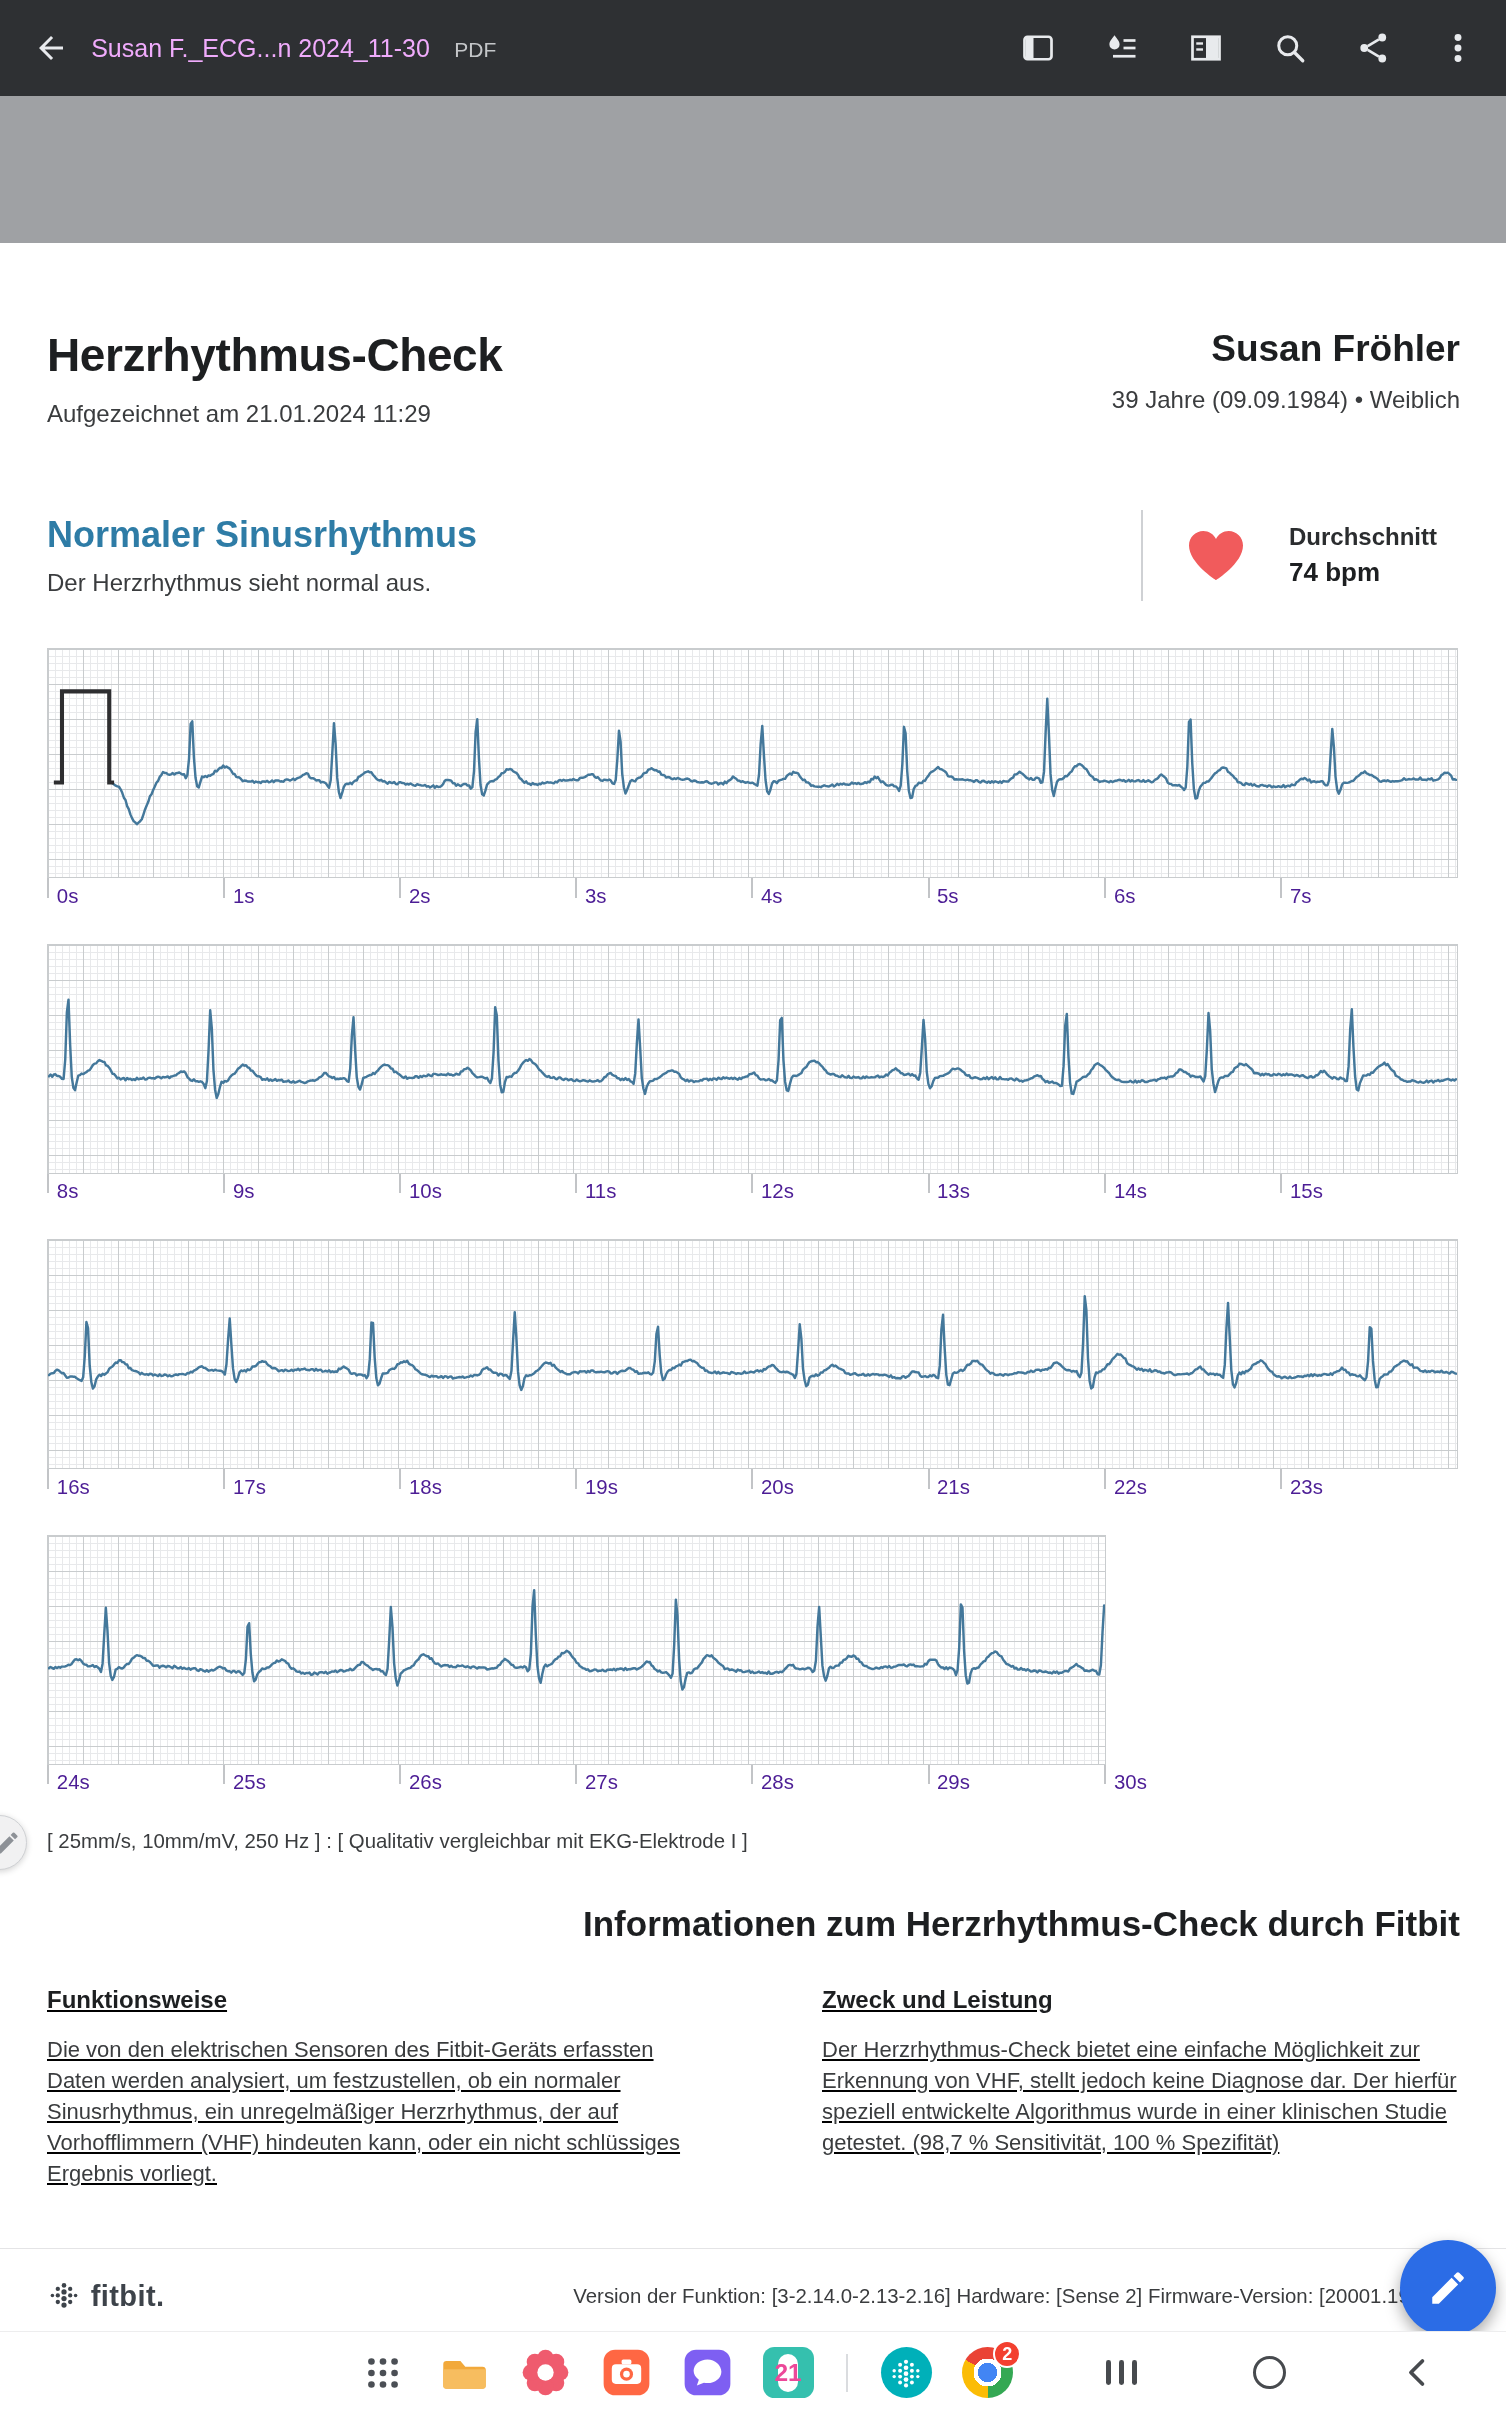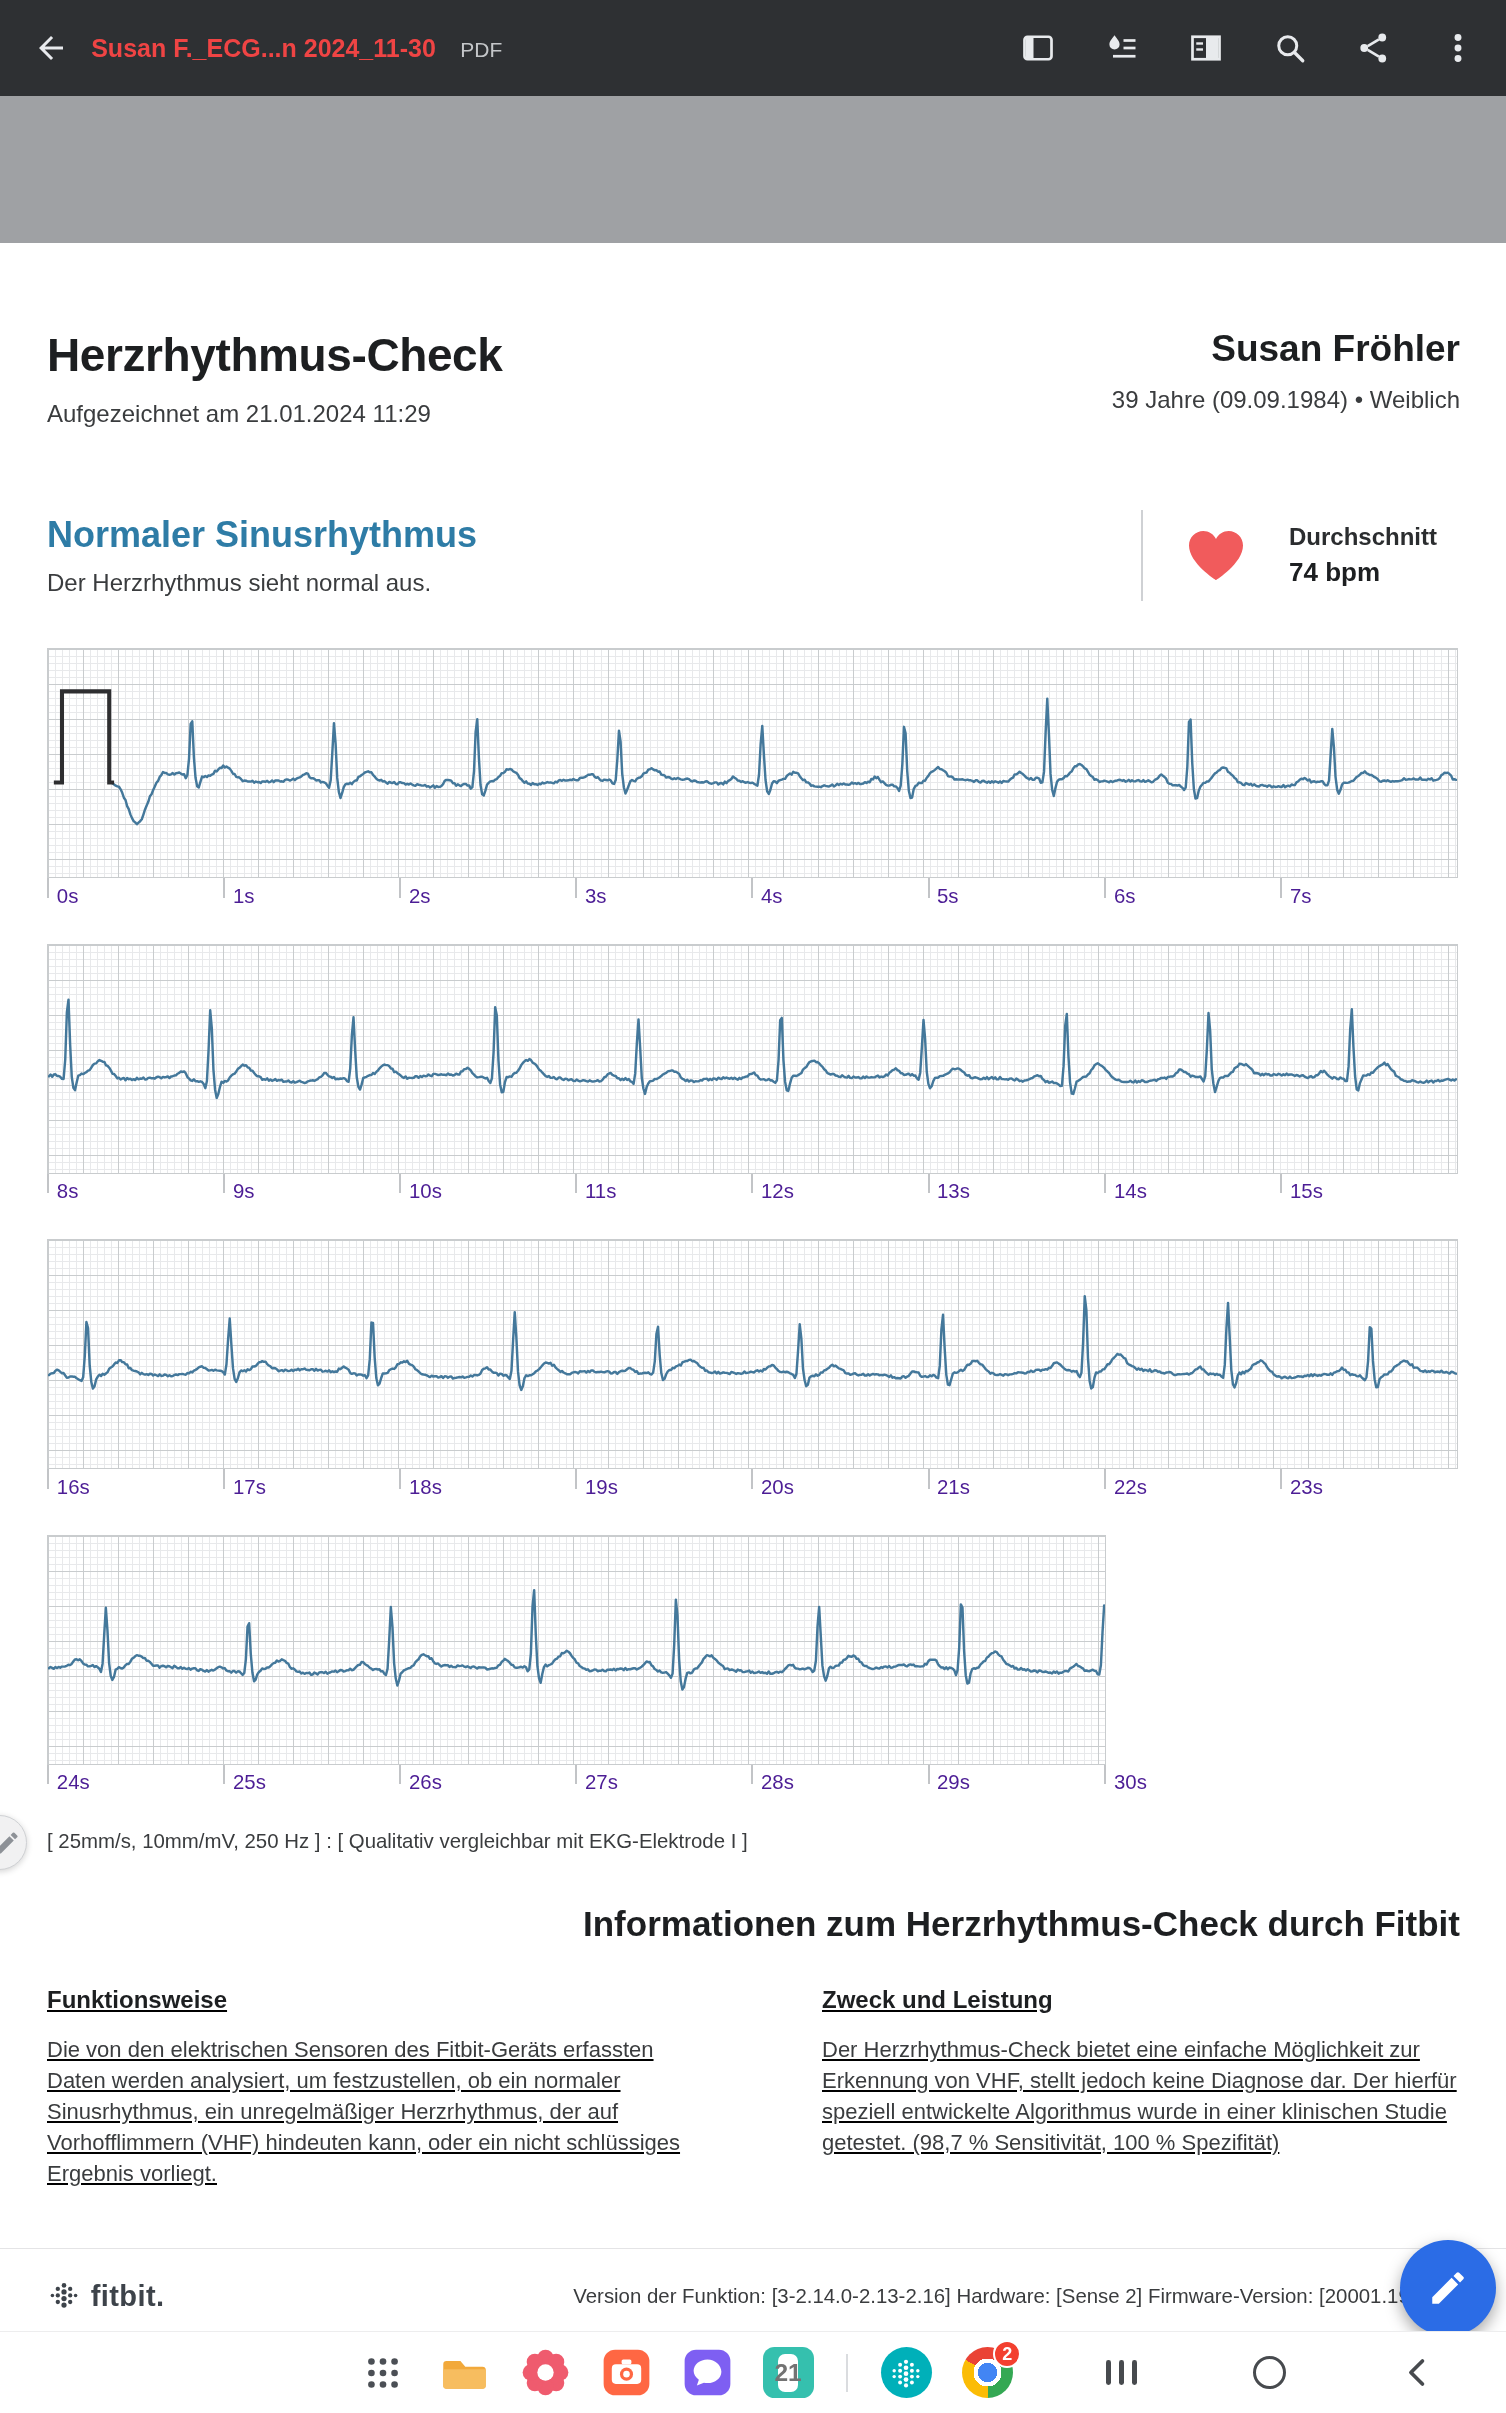--- a/index.html
+++ b/index.html
@@ -4,21 +4,21 @@
 <style>
   html,body{margin:0;padding:0;background:#000;}
   body{width:1507px;height:2413px;position:relative;overflow:hidden;
        font-family:"Liberation Sans","DejaVu Sans",sans-serif;}
   .screen{position:absolute;inset:0;background:#9fa1a4;overflow:hidden;}
 
   
   .appbar{height:96px;background:#2e3033;display:flex;align-items:center;padding:0 28px 0 24.5px;}
   .appbar .back-btn{width:52px;height:52px;display:flex;align-items:center;justify-content:center;cursor:pointer;flex:none;}
   .appbar .titlewrap{display:flex;align-items:baseline;margin-left:14.7px;min-width:0;}
-  .appbar .doc-title{color:#ef4444;font-size:25px;white-space:nowrap;font-weight:bold;}
+  .appbar .doc-title{color:#f0abfc;font-size:25px;white-space:nowrap;}
   .appbar .fmt{color:#c4c6c9;font-size:21px;margin-left:24.5px;}
   .appbar .spacer{flex:1;}
   .appbar .abar-icons{display:flex;align-items:center;gap:42px;}
   .abar-icons .icbtn{width:42px;height:42px;display:flex;align-items:center;justify-content:center;cursor:pointer;}
 
   
   .viewer{position:absolute;top:96px;left:0;right:0;bottom:0;background:#9fa1a4;}
   .page{position:absolute;top:147px;left:0;width:1507px;background:#fff;min-height:2089px;
         padding:85px 47px 114px;box-sizing:border-box;}
 
@@ -80,22 +80,22 @@
        box-shadow:0 6.5px 16.3px rgba(0,0,0,.35);z-index:7;cursor:pointer;}
 
   
   .bottombar{position:absolute;left:0;bottom:0;width:100%;height:82px;background:#fff;
              border-top:0.8px solid #ededee;display:flex;align-items:center;
              padding:0 65px 0 357px;box-sizing:border-box;gap:29px;z-index:8;}
   .app-ic{width:52px;height:52px;flex:none;display:flex;align-items:center;justify-content:center;
           position:relative;cursor:pointer;}
   .bar-div{width:1.6px;height:38px;background:#dadcdf;flex:none;margin:0 3.3px;}
   .cal-ic{width:51px;height:51px;border-radius:11.4px;background:#35c0ae;display:flex;align-items:center;justify-content:center;}
-  .cal-in{width:20px;height:38px;background:#fff;border-radius:7px;display:flex;align-items:center;justify-content:center;
-          font-size:24.5px;font-weight:700;color:#737373;}
+  .cal-in{width:20px;height:38px;background:#fff;border-radius:12px;display:flex;align-items:center;justify-content:center;
+          font-size:24.5px;font-weight:700;color:#ec4899;}
   .chrome-ic{width:51px;height:51px;border-radius:50%;
              background:
                radial-gradient(circle at 50% 50%, #4285f4 0 9.8px, #ffffff 9.8px 14px, rgba(0,0,0,0) 14px),
                conic-gradient(from -60deg, #ea4335 0 120deg, #34a853 120deg 240deg, #fbbc05 240deg 360deg);}
   .badge{position:absolute;top:-6.5px;right:-8.2px;min-width:28px;height:28px;border-radius:14px;
          background:#f3402f;color:#fff;font-size:18px;font-weight:700;display:flex;align-items:center;
          justify-content:center;border:2.4px solid #fff;box-sizing:border-box;}
   .fit-ic{width:51px;height:51px;border-radius:50%;background:#00b0b9;display:flex;align-items:center;justify-content:center;}
   .navspacer{flex:1;}
   .navgrp{display:flex;align-items:center;gap:99px;}

